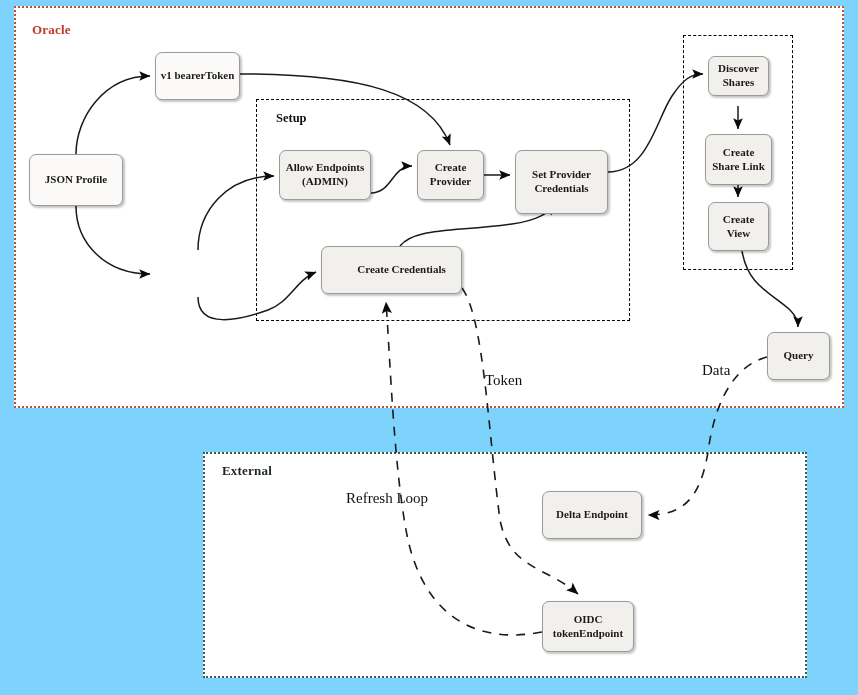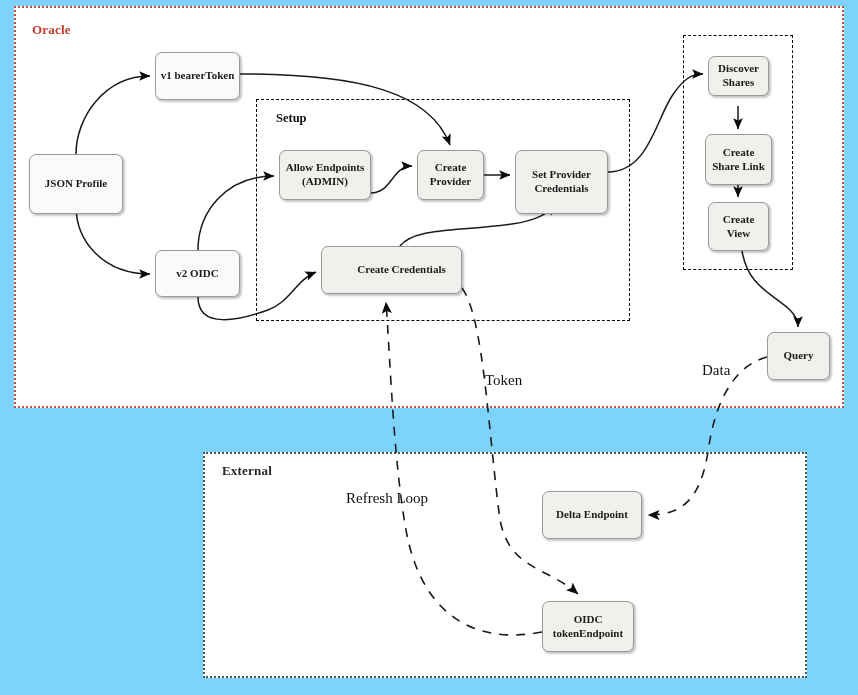--- a/index.html
+++ b/index.html
@@ -143,25 +143,24 @@
     <g fill="none" stroke="#1a1a1a" stroke-width="1.6" stroke-dasharray="9,8">
 
       <path d="M462,288 C484,318 488,430 500,520 C510,570 546,566 578,594" marker-end="url(#arw)"></path>
 
       <path d="M542,632 C470,646 424,610 408,540 C394,474 390,356 386,302" marker-end="url(#arw)"></path>
 
       <path d="M767,357 C740,364 716,392 708,452 C700,500 682,515 648,515" marker-end="url(#arw)"></path>
     </g>
   </svg>
 
-  <div class="node plain" style="left:29px; top:154px; width:94px; height:60px;">JSON Profile</div>
+  <div class="node plain" style="left:29px; top:154px; width:94px; height:52px;">JSON Profile</div>
 
   <div class="node plain" style="left:155px; top:52px; width:85px; height:48px;">v1 bearerToken</div>
 
-  <div class="node plain" style="left:155px; top:250px; width:85px; height:47px;">v2 OIDC</div>
 
   <div class="node" style="left:279px; top:150px; width:92px; height:50px;">Allow Endpoints
 (ADMIN)</div>
 
   <div class="node" style="left:417px; top:150px; width:67px; height:50px;">Create
 Provider</div>
 
   <div class="node" style="left:515px; top:150px; width:93px; height:64px;">Set Provider
 Credentials</div>
 

